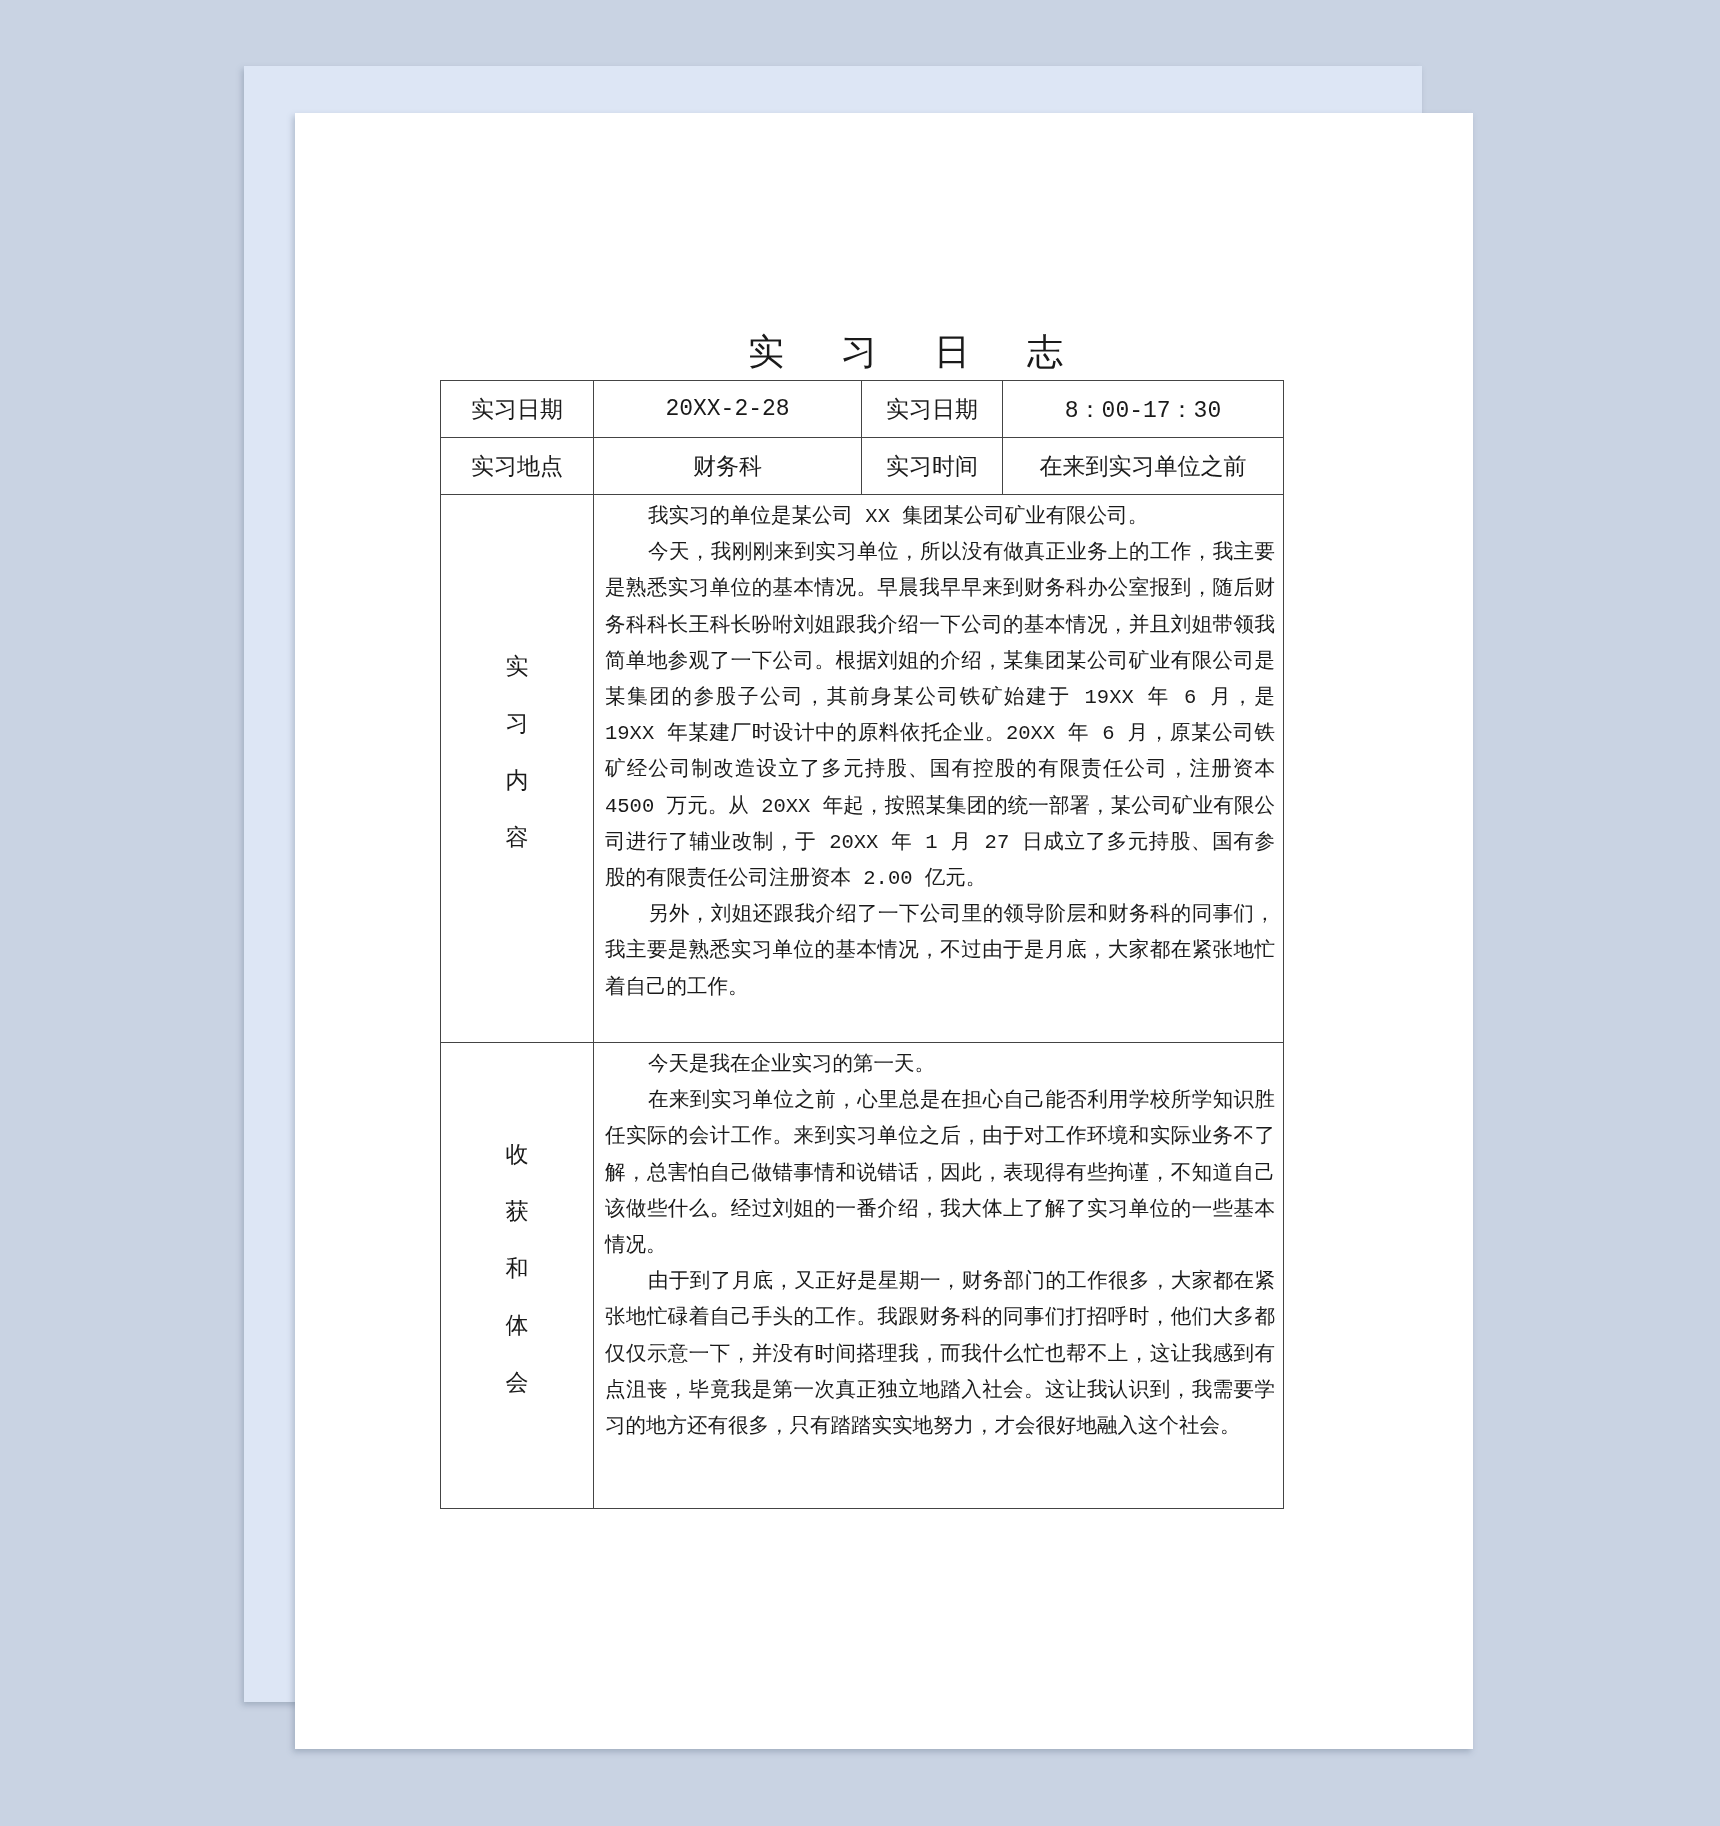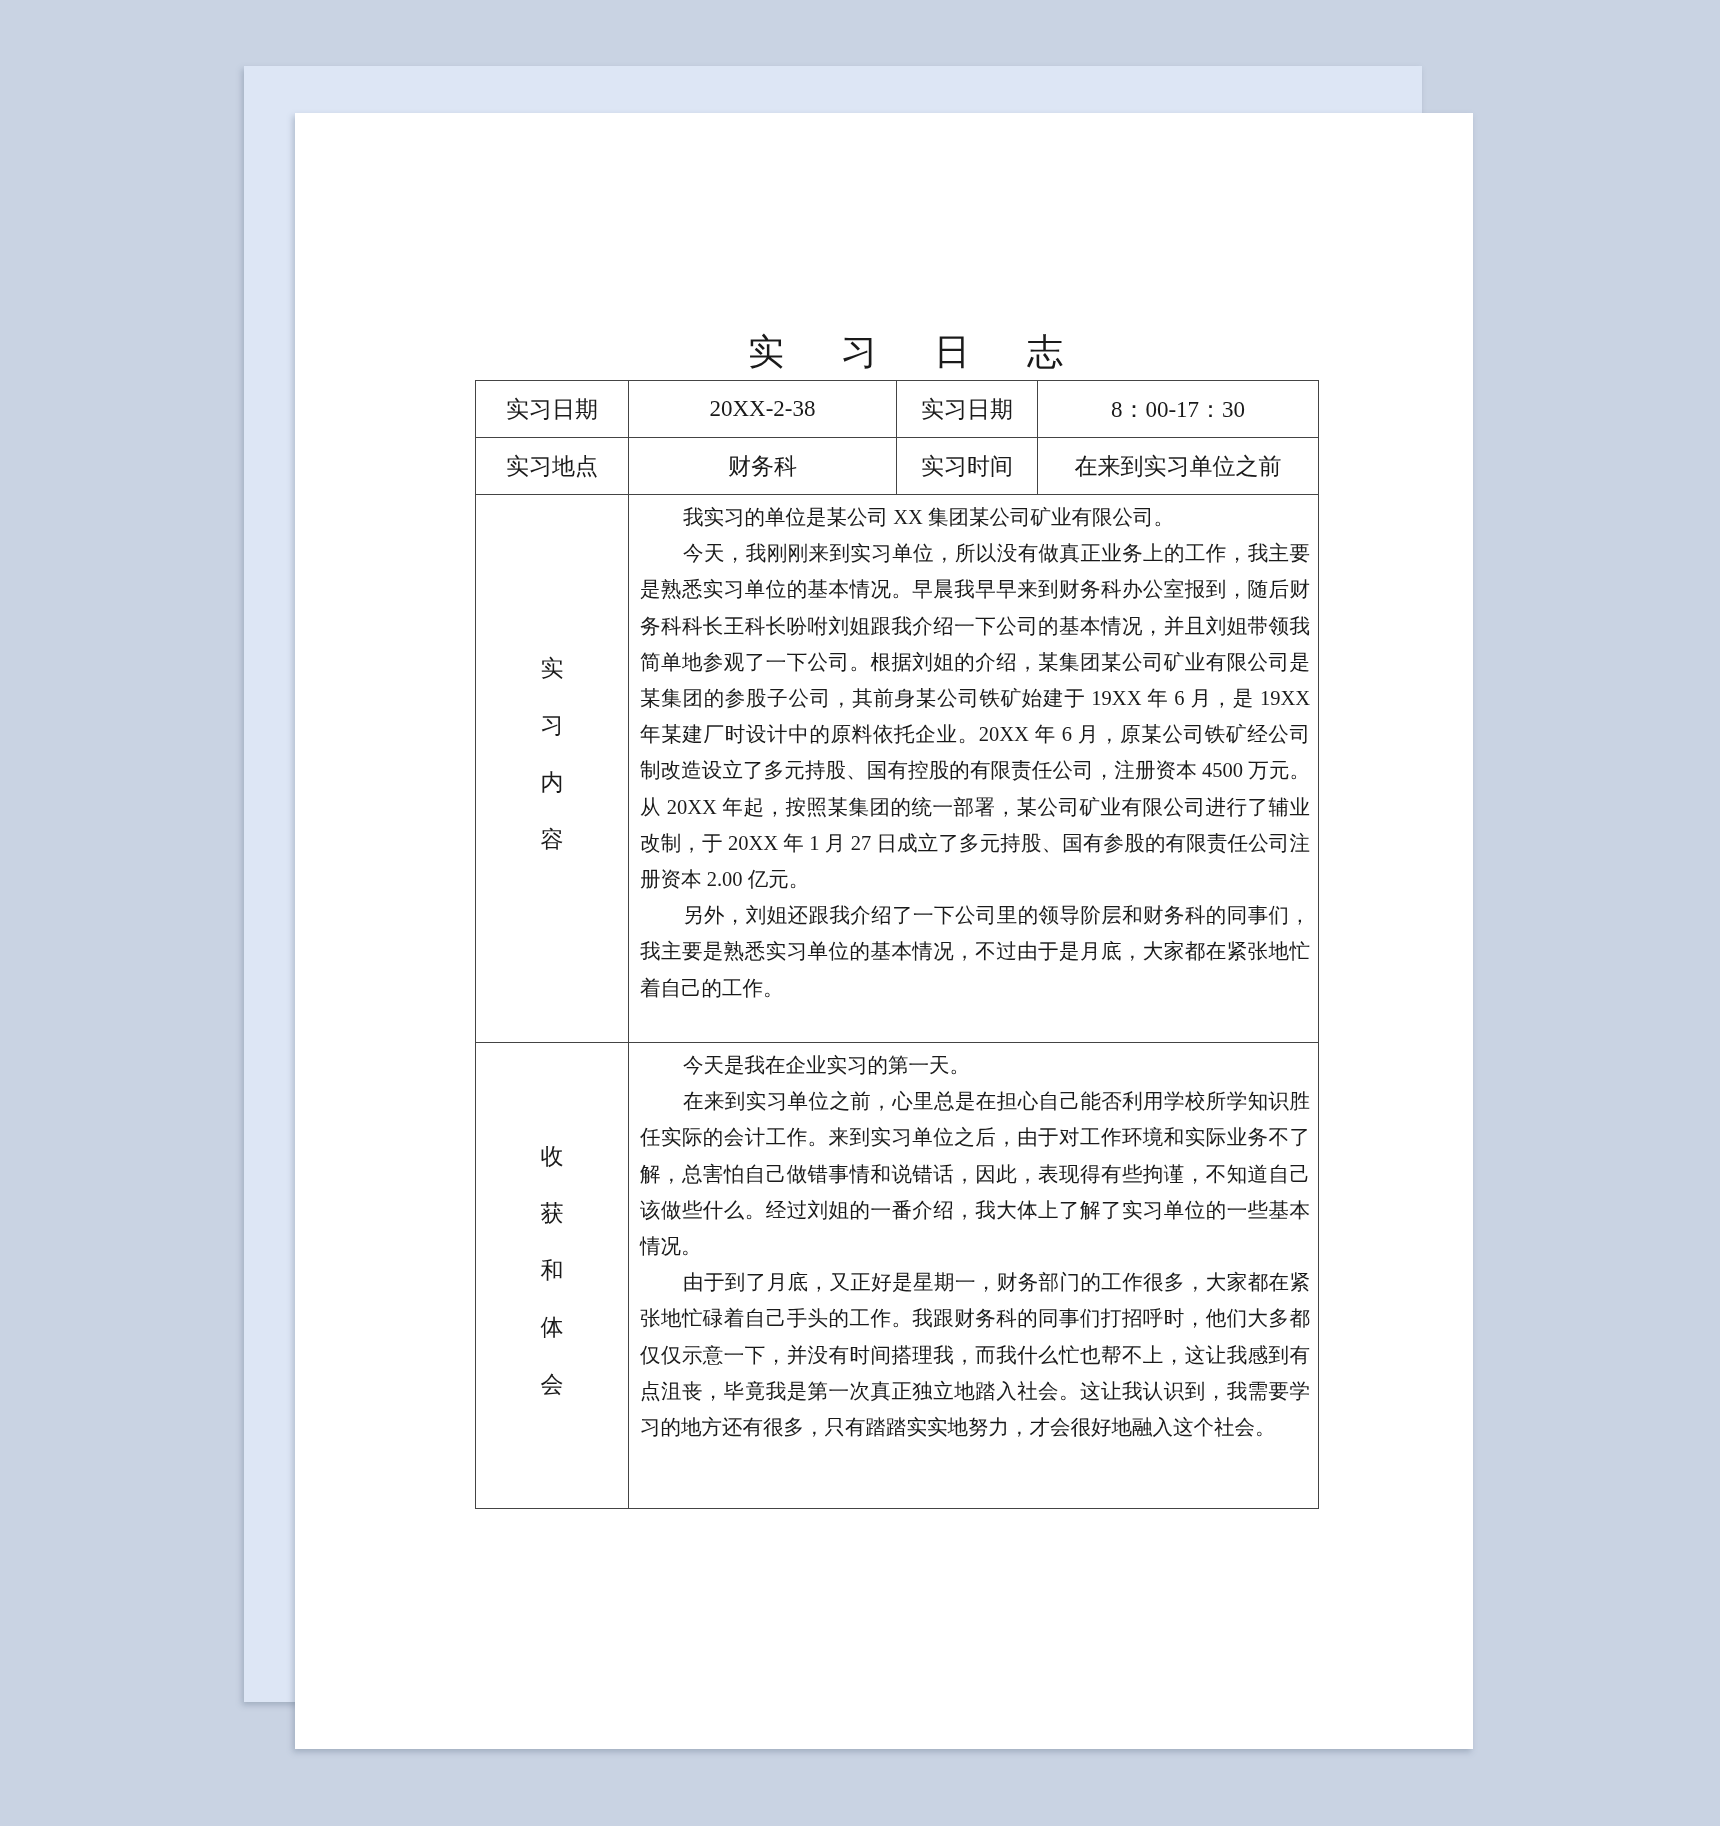--- a/index.html
+++ b/index.html
@@ -19,23 +19,24 @@
     position: absolute; left: 295px; top: 113px; width: 1178px; height: 1636px;
     background: #ffffff;
     box-shadow: -2px 3px 6px rgba(90,105,130,0.35);
   }
   .title {
     position: absolute; left: 484px; width: 843px; top: 330px; height: 44px;
     text-align: center; font-size: 36px; line-height: 44px;
     letter-spacing: 24px; text-indent: 24px;
   }
   .log-table {
-    position: absolute; left: 475px; top: 380px;
+    position: absolute; left: 440px; top: 380px;
     border-collapse: collapse; table-layout: fixed;
     width: 843px;
+    font-family: Liberation Mono, monospace;
   }
   .log-table td {
     border: 1.6px solid #444;
     padding: 0;
     vertical-align: middle;
     text-align: center;
     font-size: 23px;
   }
   .log-table .hdr td { height: 56px; }
   .side-label {
@@ -61,21 +62,21 @@
 <table class="log-table">
   <colgroup>
     <col style="width:153px">
     <col style="width:268px">
     <col style="width:141px">
     <col style="width:281px">
   </colgroup>
   <tbody>
       <tr class="hdr">
     <td>实习日期</td>
-    <td>20XX-2-38</td>
+    <td>20XX-2-28</td>
     <td>实习日期</td>
     <td>8：00-17：30</td>
   </tr>
   <tr class="hdr">
     <td>实习地点</td>
     <td>财务科</td>
     <td>实习时间</td>
     <td>在来到实习单位之前</td>
   </tr>
   <tr style="height:548px">

